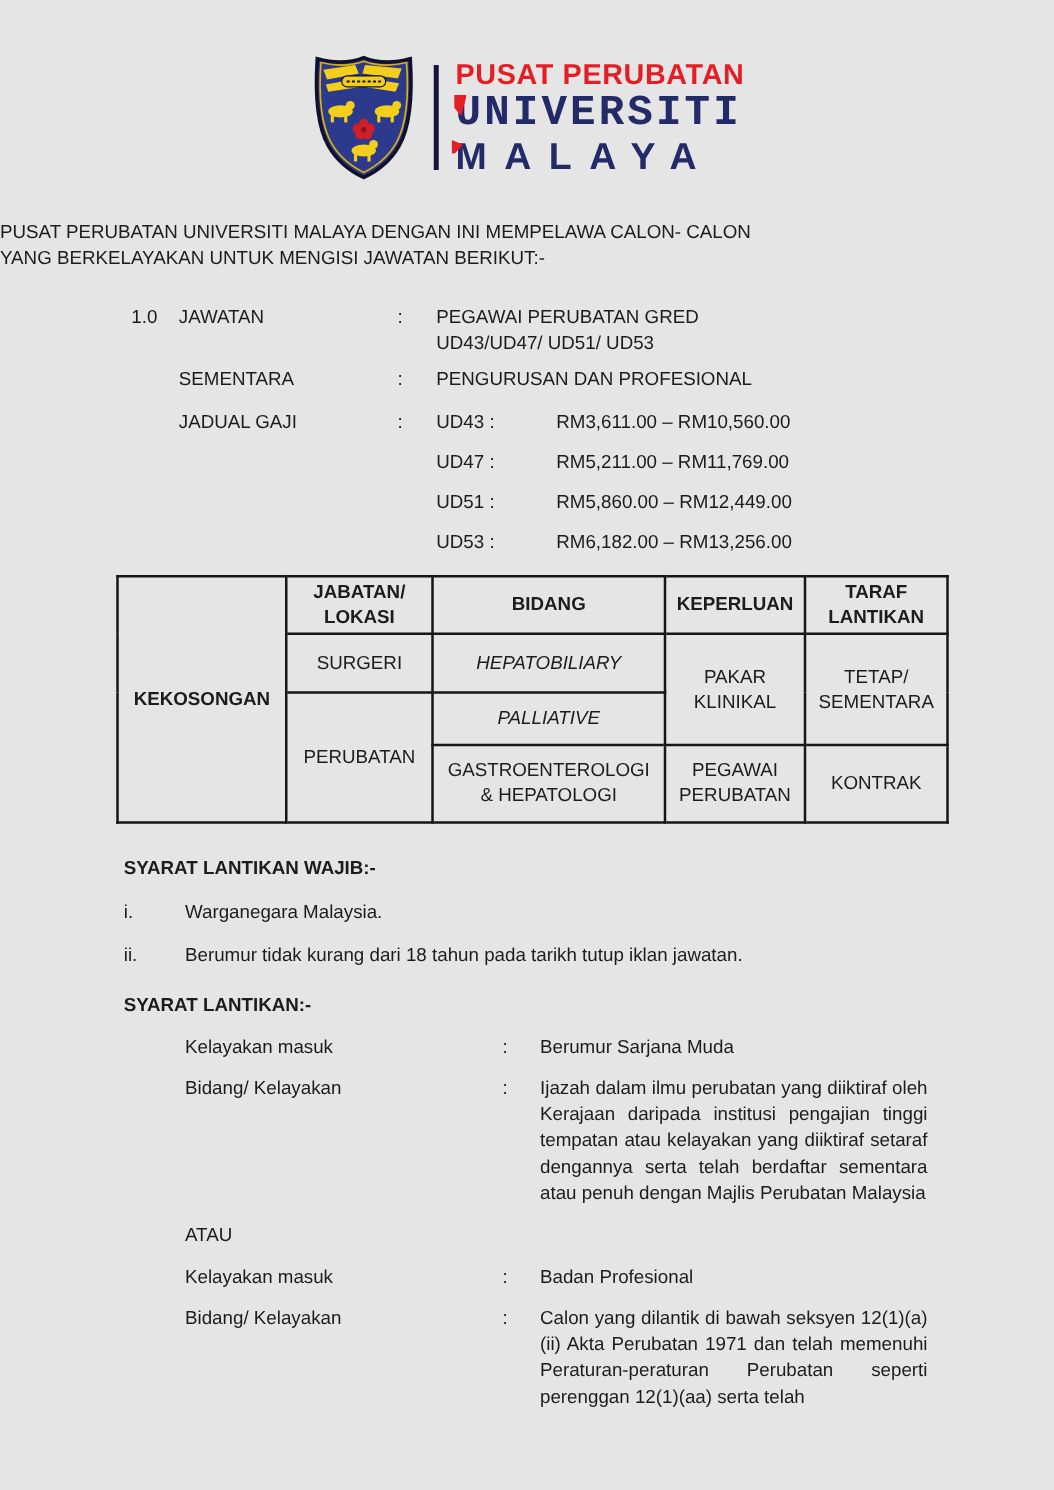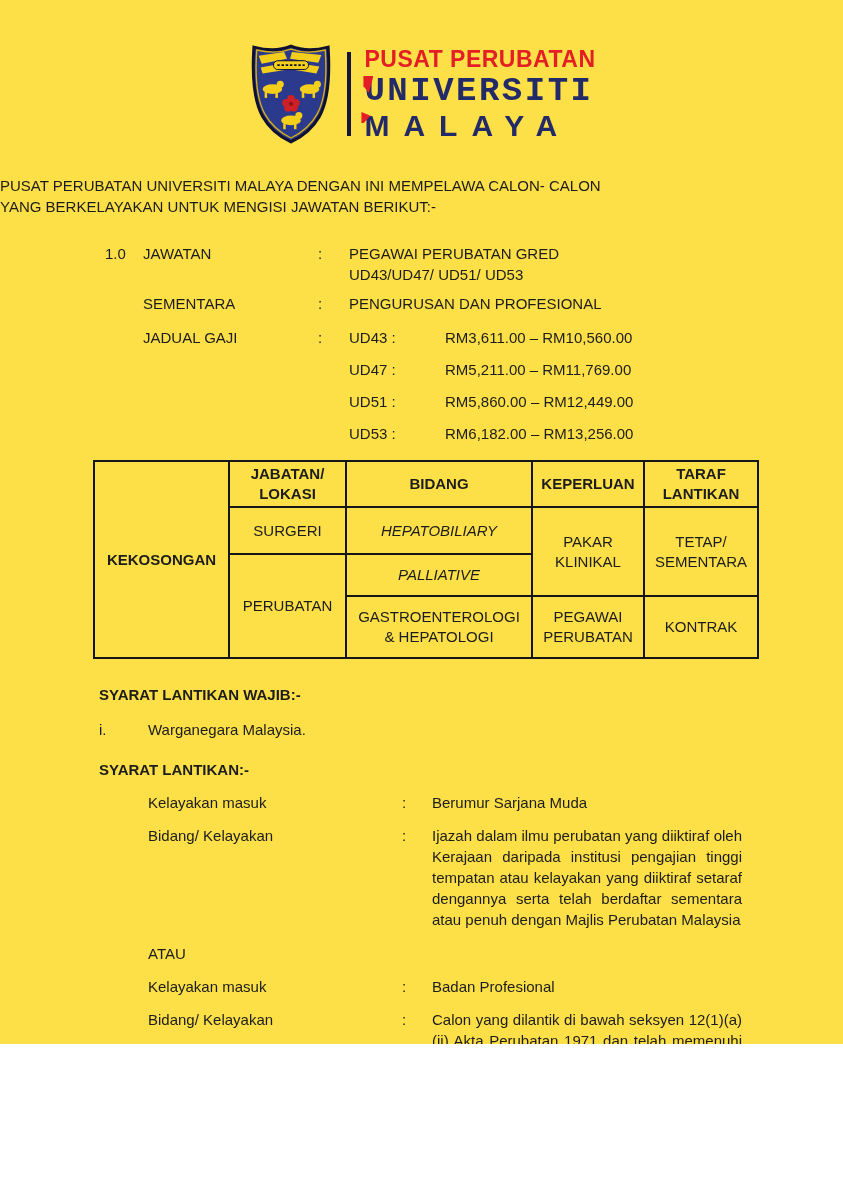--- a/index.html
+++ b/index.html
@@ -1,17 +1,17 @@
 <!DOCTYPE html>
 <html><head>
 <meta charset="utf-8">
 <style>
   html,body { margin:0; padding:0; background:#ffffff; }
   .page {
-    position:relative; width:843px; height:1044px; background:#fde047; overflow:hidden;
+    position:relative; width:843px; height:1192px; background:#e5e5e5; overflow:hidden;
     font-family:"Liberation Sans","DejaVu Sans",sans-serif;
     color:#1c1c1c; font-size:15px; line-height:21px;
   }
   
   .logo-wrap { display:flex; justify-content:center; align-items:center; padding-top:44px; }
   .crest { width:88px; height:100px; display:block; }
   .logo-divider { width:4px; height:84px; background:#14143c; margin:0 13px 0 12px; }
   .logo-text { display:flex; flex-direction:column; position:relative; }
   .logo-line1 { color:#e31e25; font-weight:bold; font-size:23px; line-height:27px; letter-spacing:0.5px; }
   .logo-line2 { color:#232a68; font-weight:bold; font-family:Liberation Mono, monospace;
@@ -184,20 +184,24 @@
       <td>KONTRAK</td>
     </tr>
   </tbody>
     </table>
 
   <div class="h-heading h-wajib">SYARAT LANTIKAN WAJIB:-</div>
   <div class="list-row">
     <div>i.</div>
     <div>Warganegara Malaysia.</div>
   </div>
+  <div class="list-row">
+    <div>ii.</div>
+    <div>Berumur tidak kurang dari 18 tahun pada tarikh tutup iklan jawatan.</div>
+  </div>
 
   <div class="h-heading h-syarat">SYARAT LANTIKAN:-</div>
 
   <div class="syarat-row">
     <div>Kelayakan masuk</div>
     <div>:</div>
     <div class="syarat-val">Berumur Sarjana Muda</div>
   </div>
 
   <div class="syarat-row">

